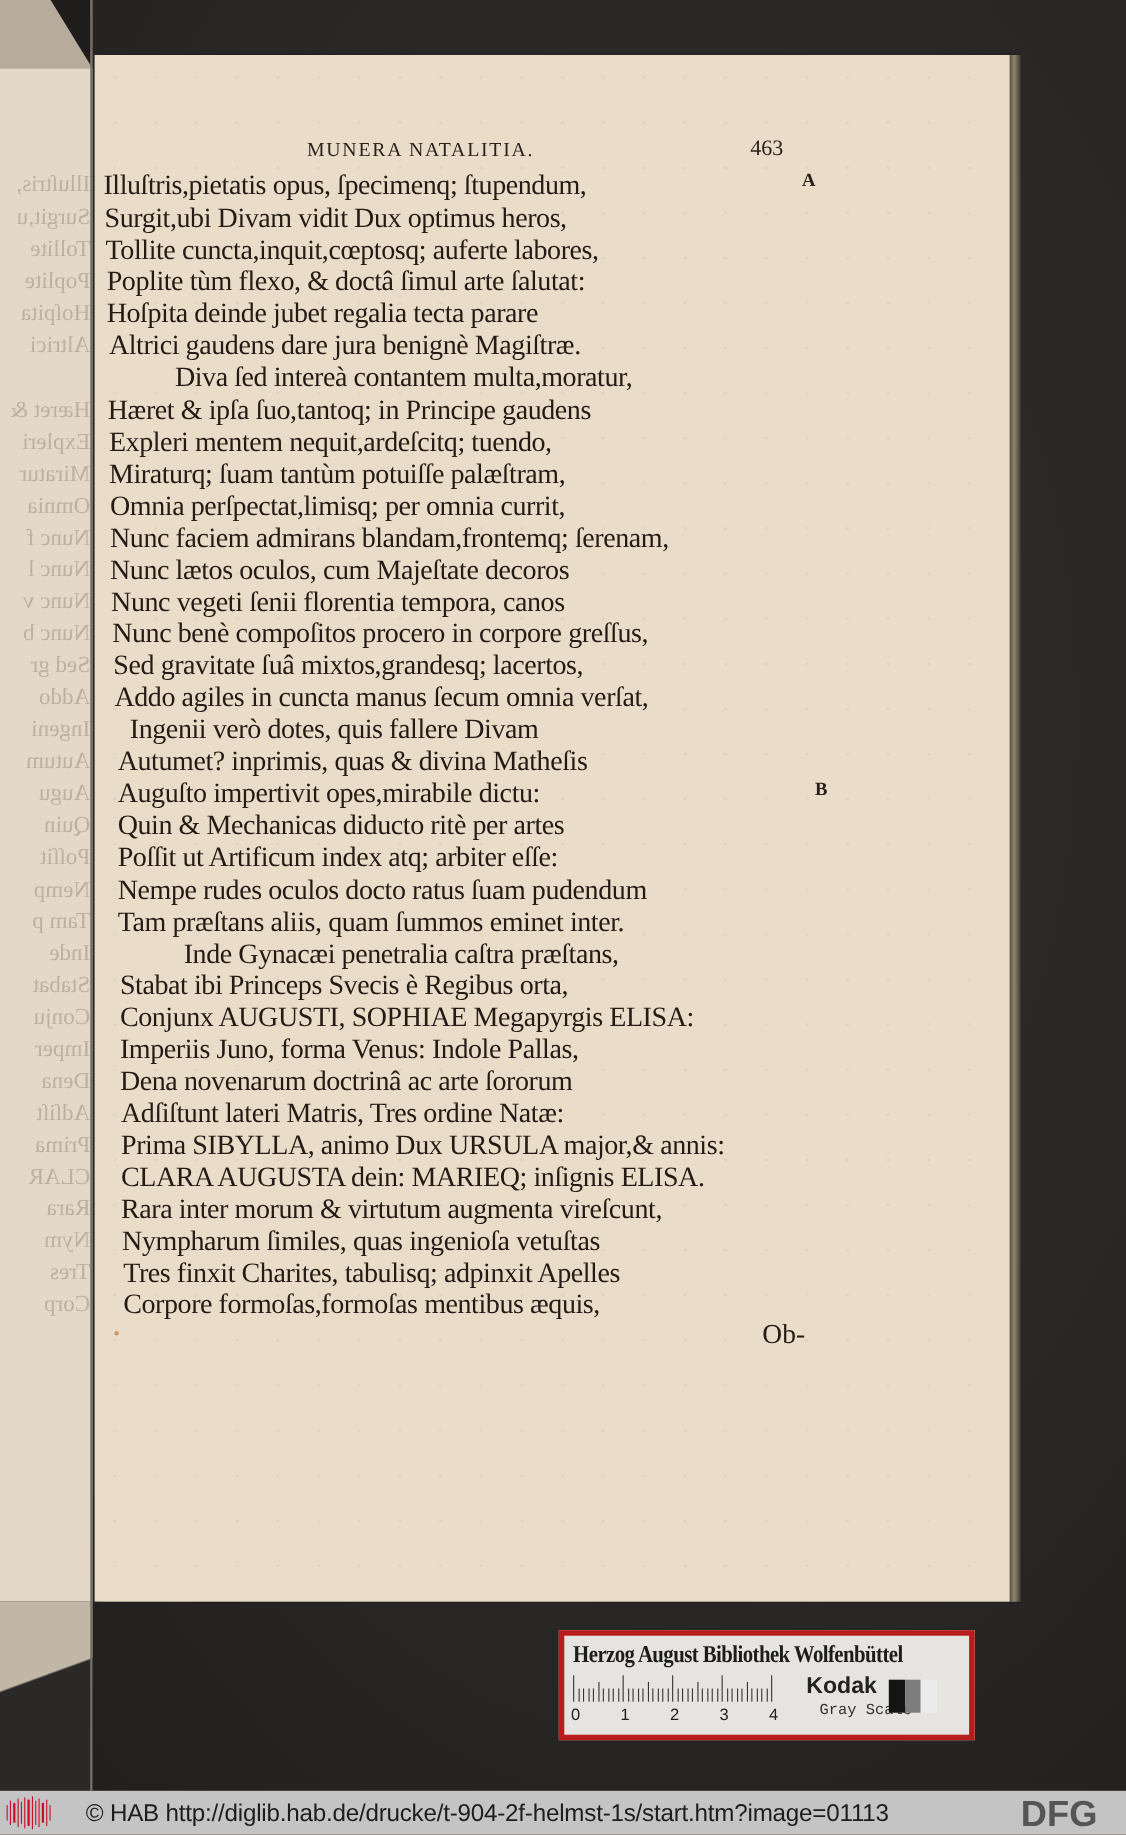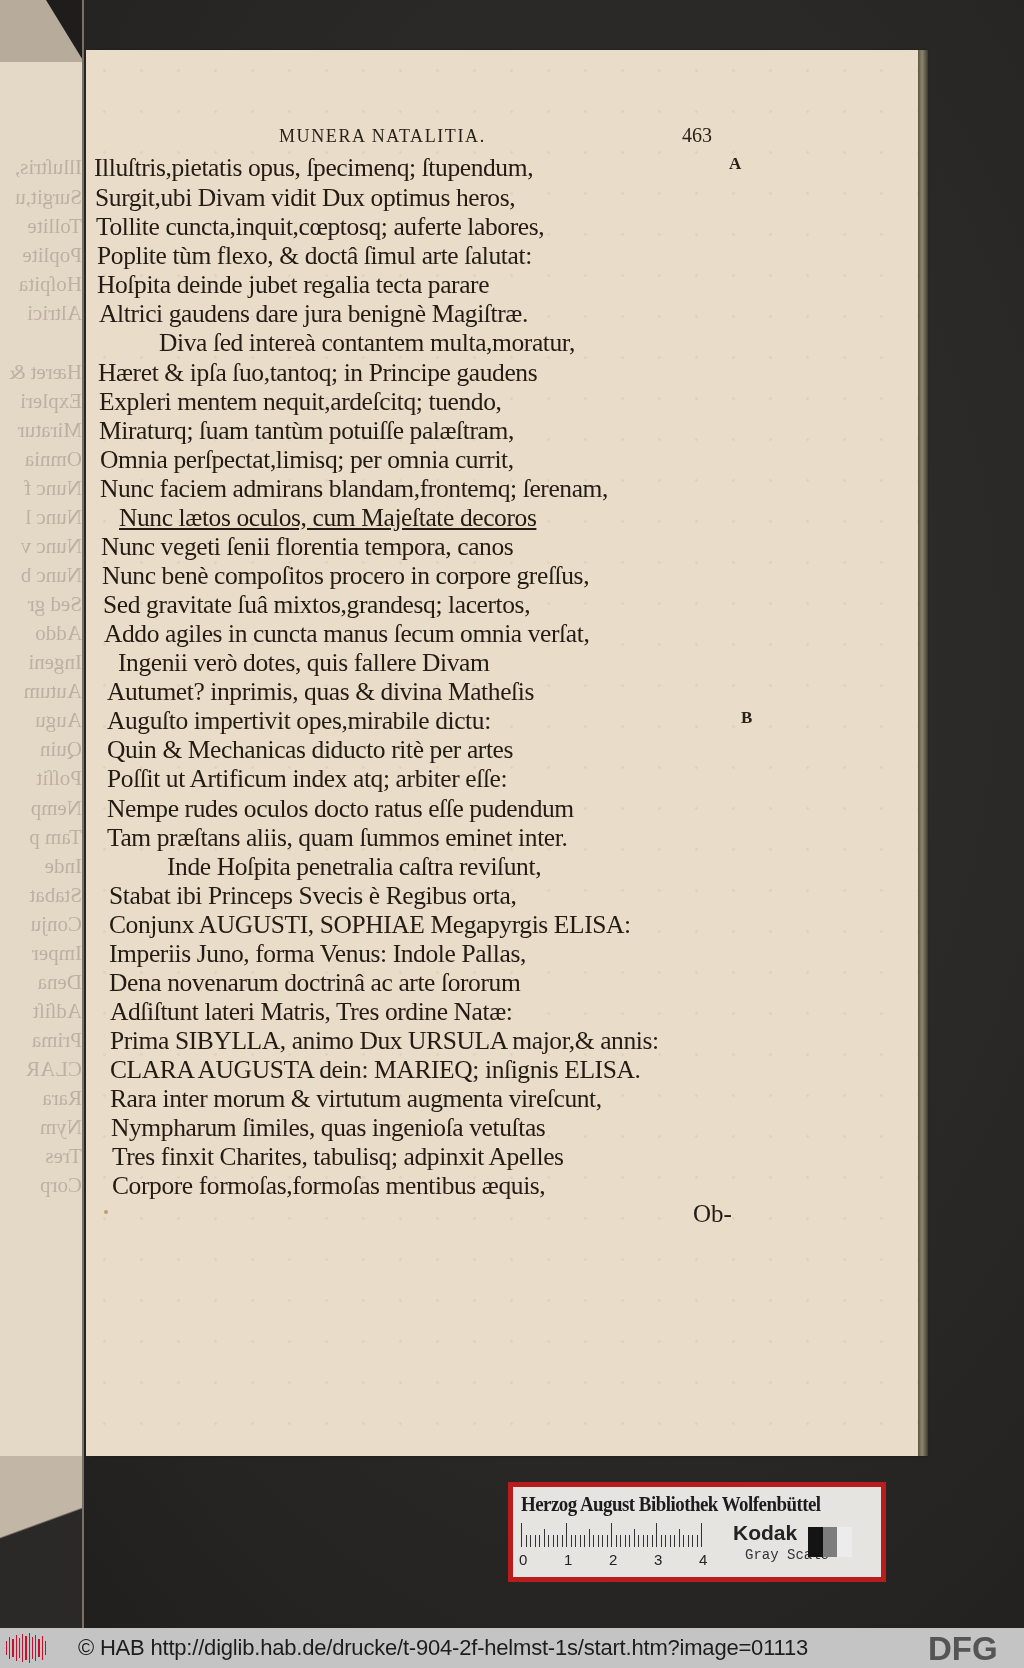--- a/index.html
+++ b/index.html
@@ -138,33 +138,33 @@
       <div class="verse" style="top: 59px; left: 2px;">Tollite cuncta,inquit,cœptosq; auferte labores,</div>
       <div class="verse" style="top: 88px; left: 3px; text-align: right;">Poplite tùm flexo, &amp; doctâ ſimul arte ſalutat:</div>
       <div class="verse" style="top: 117px; left: 3px;">Hoſpita deinde jubet regalia tecta parare</div>
       <div class="verse" style="top: 146px; left: 5px;">Altrici gaudens dare jura benignè Magiſtræ.</div>
       <div class="verse" style="top: 175px; left: 65px;">Diva ſed intereà contantem multa,moratur,</div>
       <div class="verse" style="top: 205px; left: 4px;">Hæret &amp; ipſa ſuo,tantoq; in Principe gaudens</div>
       <div class="verse" style="top: 234px; left: 5px;">Expleri mentem nequit,ardeſcitq; tuendo,</div>
       <div class="verse" style="top: 263px; left: 5px;">Miraturq; ſuam tantùm potuiſſe palæſtram,</div>
       <div class="verse" style="top: 292px; left: 6px;">Omnia perſpectat,limisq; per omnia currit,</div>
       <div class="verse" style="top: 321px; left: 6px;">Nunc faciem admirans blandam,frontemq; ſerenam,</div>
-      <div class="verse" style="top: 350px; left: 25px; text-decoration: underline;">Nunc lætos oculos, cum Majeſtate decoros</div>
+      <div class="verse" style="top: 350px; left: 6px;">Nunc lætos oculos, cum Majeſtate decoros</div>
       <div class="verse" style="top: 379px; left: 7px; text-align: center;">Nunc vegeti ſenii florentia tempora, canos</div>
       <div class="verse" style="top: 408px; left: 8px;">Nunc benè compoſitos procero in corpore greſſus,</div>
       <div class="verse" style="top: 437px; left: 9px;">Sed gravitate ſuâ mixtos,grandesq; lacertos,</div>
       <div class="verse" style="top: 466px; left: 10px;">Addo agiles in cuncta manus ſecum omnia verſat,</div>
       <div class="verse" style="top: 495px; left: 24px;">Ingenii verò dotes, quis fallere Divam</div>
       <div class="verse" style="top: 524px; left: 13px;">Autumet? inprimis, quas &amp; divina Matheſis</div>
       <div class="verse" style="top: 553px; left: 13px;">Auguſto impertivit opes,mirabile dictu:</div>
       <div class="verse" style="top: 582px; left: 13px;">Quin &amp; Mechanicas diducto ritè per artes</div>
       <div class="verse" style="top: 611px; left: 13px;">Poſſit ut Artificum index atq; arbiter eſſe:</div>
-      <div class="verse" style="top: 641px; left: 13px;">Nempe rudes oculos docto ratus eſſe pudendum</div>
+      <div class="verse" style="top: 641px; left: 13px;">Nempe rudes oculos docto ratus ſuam pudendum</div>
       <div class="verse" style="top: 670px; left: 13px;">Tam præſtans aliis, quam ſummos eminet inter.</div>
-      <div class="verse" style="top: 699px; left: 73px;">Inde Hoſpita penetralia caſtra reviſunt,</div>
+      <div class="verse" style="top: 699px; left: 73px;">Inde Gynacæi penetralia caſtra præſtans,</div>
       <div class="verse" style="top: 728px; left: 15px;">Stabat ibi Princeps Svecis è Regibus orta,</div>
       <div class="verse" style="top: 757px; left: 15px;">Conjunx AUGUSTI, SOPHIAE Megapyrgis ELISA:</div>
       <div class="verse" style="top: 786px; left: 15px;">Imperiis Juno, forma Venus: Indole Pallas,</div>
       <div class="verse" style="top: 815px; left: 15px;">Dena novenarum doctrinâ ac arte ſororum</div>
       <div class="verse" style="top: 844px; left: 16px;">Adſiſtunt lateri Matris, Tres ordine Natæ:</div>
       <div class="verse" style="top: 873px; left: 16px;">Prima SIBYLLA, animo Dux URSULA major,&amp; annis:</div>
       <div class="verse" style="top: 902px; left: 16px;">CLARA AUGUSTA dein: MARIEQ; inſignis ELISA.</div>
       <div class="verse" style="top: 931px; left: 16px;">Rara inter morum &amp; virtutum augmenta vireſcunt,</div>
       <div class="verse" style="top: 960px; left: 17px; text-align: right;">Nympharum ſimiles, quas ingenioſa vetuſtas</div>
       <div class="verse" style="top: 989px; left: 18px;">Tres finxit Charites, tabulisq; adpinxit Apelles</div>

